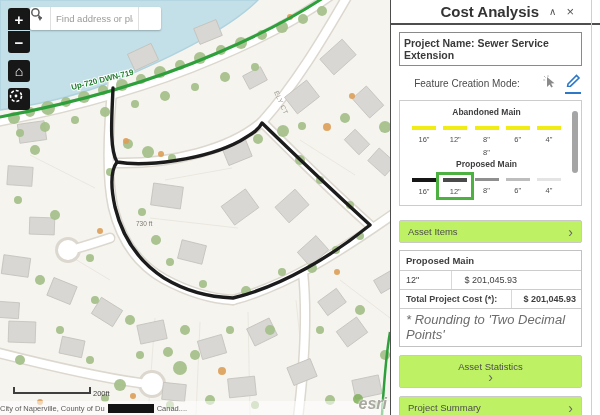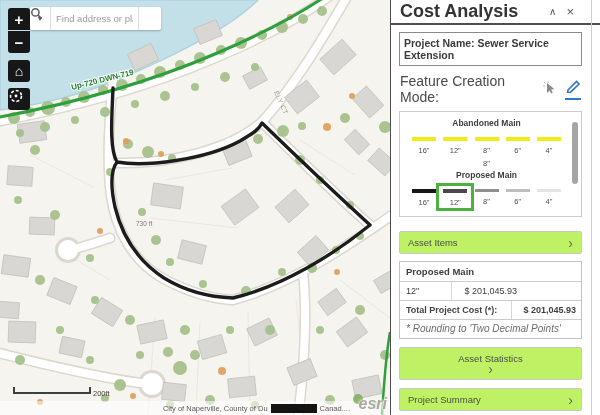--- a/index.html
+++ b/index.html
@@ -23,42 +23,42 @@
             display:flex; align-items:stretch; box-shadow:0 1px 2px rgba(0,0,0,.25); border-radius:2px; }
   .search .dd { width:21px; display:flex; align-items:center; justify-content:center;
                 border-right:1px solid #e0e0e0; color:#595959; font-size:7px; cursor:pointer; }
   .search input { flex:1; min-width:0; border:none; outline:none; font-size:9.5px; padding:0 5px; color:#444;
                   font-family:"Liberation Sans", sans-serif; }
   .search input::placeholder { color:#9b9b9b; }
   .search .mag { width:23px; display:flex; align-items:center; justify-content:center;
                  border-left:1px solid #e0e0e0; cursor:pointer; }
 
   .attr { position:absolute; left:0; bottom:0; width:390px; height:14px; background:rgba(255,255,255,.55);
-          display:flex; align-items:center; justify-content:flex-end; font-size:7.5px; color:#5a5a5a;
+          display:flex; align-items:center; font-size:7.5px; color:#5a5a5a;
           white-space:nowrap; padding-right:40px; }
   .attr .redact { display:inline-block; width:46px; height:9px; background:#141414; margin:0 3px; }
   .esri { position:absolute; right:3px; bottom:0px; height:20px; }
   .esri .globe { position:absolute; left:-6px; top:-1px; width:10px; height:10px; border-radius:50%;
                  background:#7fae57; opacity:.85; }
   .esri .esri-text { font-style:italic; font-weight:bold; font-size:16px; color:#a9a9a0;
                      text-shadow:0 0 2px #fff, 0 0 2px #fff; position:relative; }
 
   
   .panel { position:absolute; left:390px; top:0; width:210px; height:415px; background:#fff;
            border-left:1px solid #4d4d4d; }
   .panel::after { content:""; position:absolute; right:8px; top:0; bottom:0; border-right:1px solid #cfcfcf; }
   .p-head { height:25px; display:flex; align-items:center; padding:0 26px 0 9px; border-bottom:2px solid #4e4e4e; position:relative; }
-  .p-title { flex:1; font-size:18px; font-weight:bold; color:#333; }
+  .p-title { flex:1; font-size:15px; font-weight:bold; color:#333;text-align:right; }
   .p-head .hicon { color:#555; font-size:10px; margin-left:10px; cursor:pointer; line-height:1; }
   .p-body { padding:7px 18px 0 8px; }
 
   .proj-box { border:1px solid #8a8a8a; padding:4px 4px; font-size:10.5px; font-weight:bold; color:#3a3a3a; }
 
   .fmode { display:flex; align-items:center; margin:7px 1px 6px; }
-  .fmode .lab { flex:1; font-size:14px; color:#4a4a4a; }
+  .fmode .lab { flex:1; font-size:10px; color:#4a4a4a;text-align:center; }
   .fmode .tool { margin-left:8px; cursor:pointer; }
   .fmode .tool.active { border-bottom:2px solid #2e79c7; padding-bottom:1px; }
 
   .sel-lab { font-size:9.5px; color:#4a4a4a; margin:0 1px 4px; }
 
   .tpl-box { border:1px solid #ccc; height:106px; overflow:hidden; position:relative; padding:3px 12px 12px 4px; }
   .tpl-scroll { position:absolute; right:3px; top:10px; width:6px; height:62px; background:#a5a5a5; border-radius:3px; cursor:pointer; }
   .tpl-title { text-align:center; font-size:8.5px; font-weight:bold; color:#3e3e3e; margin:3px 0 7px; }
   .tpl-row { display:flex; justify-content:space-between; padding:0 5px; }
   .tpl-item { width:30px; text-align:center; cursor:pointer; position:relative; padding-top:2px; }
@@ -74,21 +74,21 @@
 
   .cost-table { margin-top:7px; border:1px solid #c2c2c2; font-size:9px; color:#3e3e3e; }
   .t-head { font-weight:bold; font-size:9.5px; padding:4px 6px; border-bottom:1px solid #cccccc; }
   .t-row { display:flex; border-bottom:1px solid #cccccc; }
   .t-row .c1 { width:52px; padding:4px 6px; border-right:1px solid #d8d8d8; }
   .t-row .c2 { flex:1; padding:4px 6px; border-right:1px solid #d8d8d8; }
   .t-row .c3 { width:70px; padding:4px 5px; text-align:right; }
   .t-total { display:flex; border-bottom:1px solid #cccccc; }
   .t-total .lab { flex:1; padding:4px 6px; font-weight:bold; color:#444; }
   .t-total .val { width:70px; padding:4px 5px; text-align:right; font-weight:bold; border-left:1px solid #d8d8d8; }
-  .t-note { padding:3px 6px 4px; font-style:italic; font-size:10px; color:#6c6c6c; }
+  .t-note { padding:3px 6px 4px; font-style:italic; font-size:13px; color:#6c6c6c; }
 
   .sec-gap { margin-top:8px; }
 </style>
 </head>
 <body>
 
 <div class="stage">
 
   <div class="map">
     <svg width="390" height="415" viewBox="0 0 390 415">

